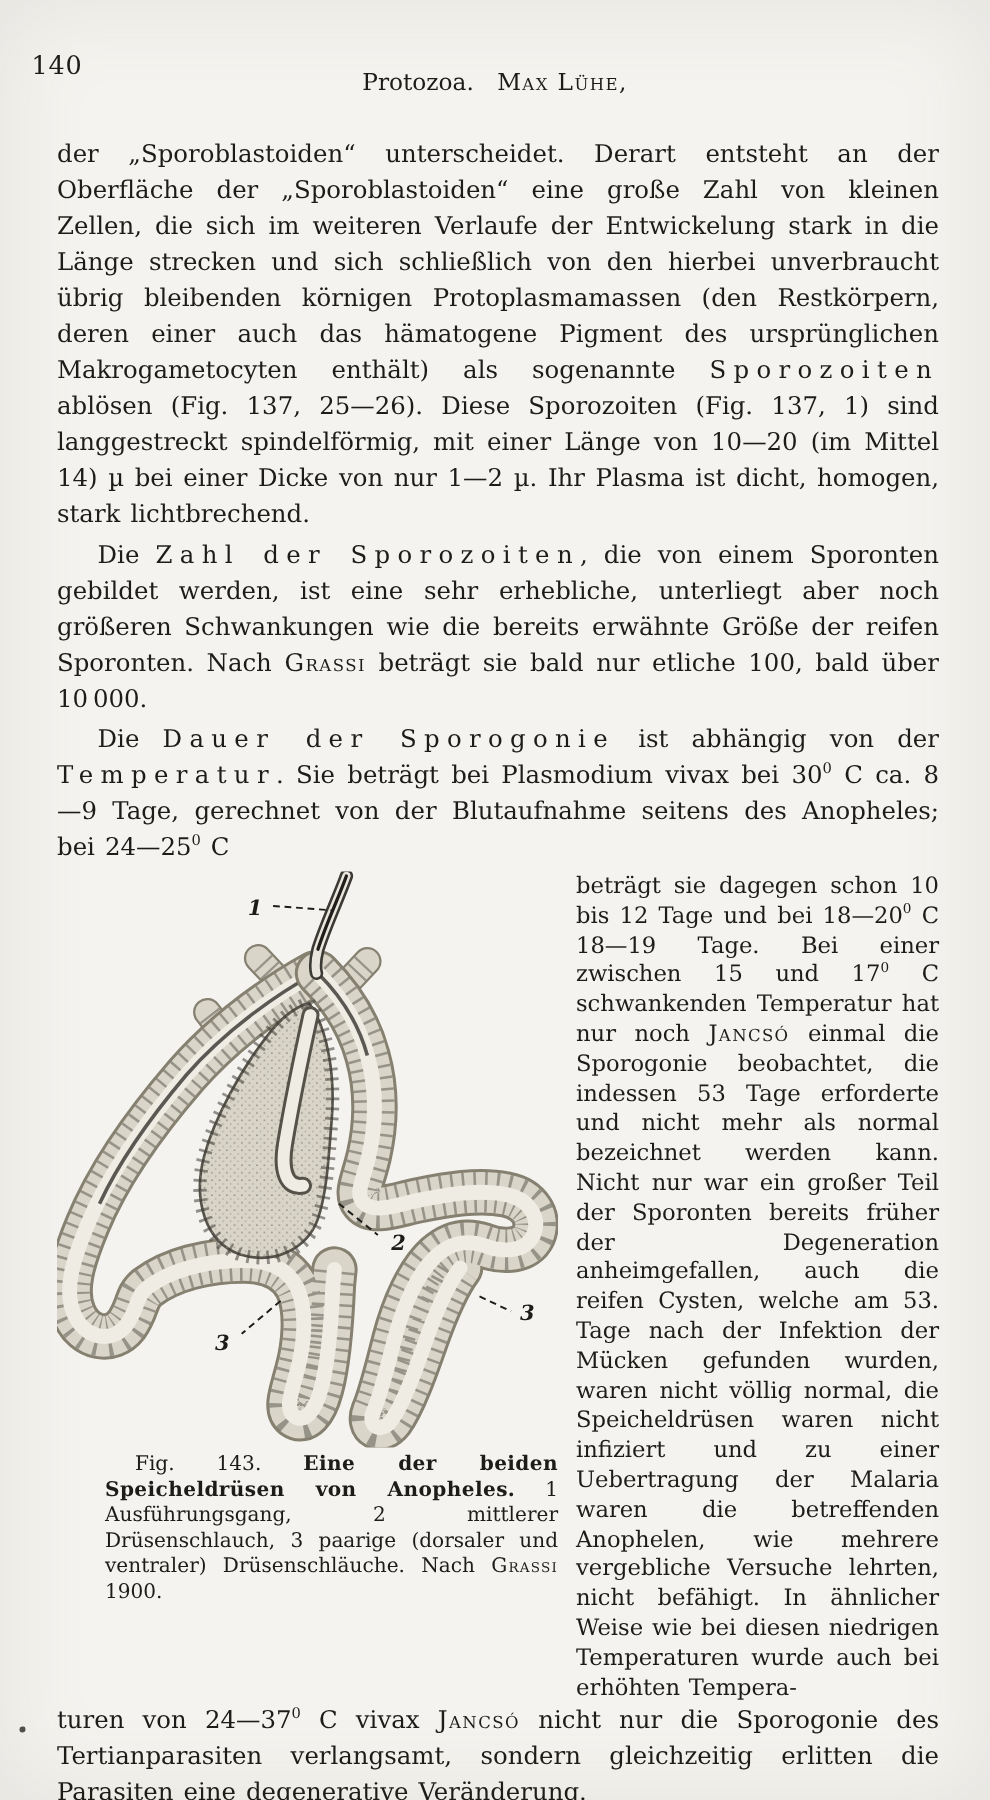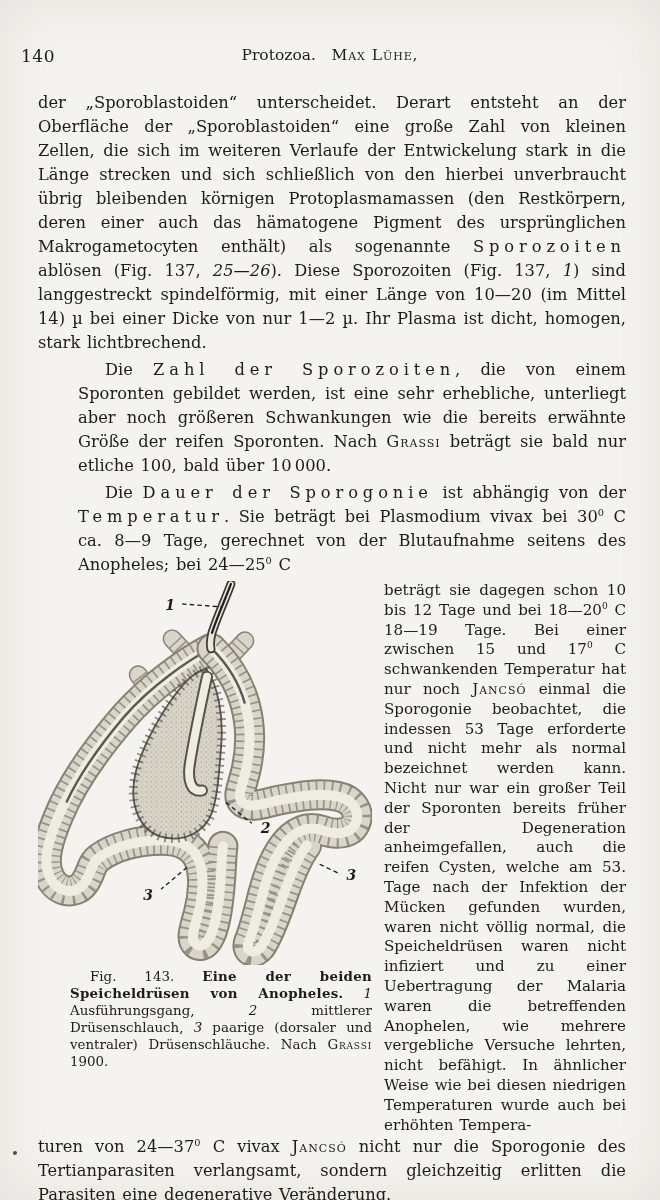--- a/index.html
+++ b/index.html
@@ -5,29 +5,29 @@
   html,body{margin:0;padding:0;background:#e8e6e1;}
   .page{
     position:relative;
     width:660px;height:1200px;
     background:#f4f3ef;
     overflow:hidden;
     font-family:"DejaVu Serif","Liberation Serif",serif;
     color:#1d1c19;
     box-shadow:inset 0 0 60px rgba(120,115,100,0.12);
   }
-  .pagenum{position:absolute;left:21px;top:46px;font-size:17px;letter-spacing:0.5px;}
+  .pagenum{position:absolute;left:21px;top:34px;font-size:17px;letter-spacing:0.5px;}
   .runhead{padding-top:46px;text-align:center;font-size:15.5px;line-height:18px;}
   .bodytext{margin:27px 34px 0 38px;}
   .para{margin:0;text-align:justify;font-size:16.3px;line-height:24px;word-spacing:1.5px;}
-  .para.ind{text-indent:27px;margin-left:40px;}
+  .para.ind{text-indent:27px;}
   .para.mt{margin-top:3px;}
   .seg-sp{letter-spacing:0.30em;}
   .seg-sc{font-variant:small-caps;letter-spacing:0.06em;}
-  .seg-i{font-style:italic;}
+  .seg-i{}
   .seg-b{font-weight:bold;letter-spacing:0.02em;}
   .seg-sup{vertical-align:super;font-size:0.6em;line-height:0;}
   .figrow{display:flex;align-items:flex-start;margin-top:4px;}
   .figcol{width:334px;flex:0 0 334px;margin-right:12px;}
   .figure-art{display:block;}
   .caption{margin-top:3px;font-size:13.4px;line-height:17px;text-align:justify;text-indent:20px;word-spacing:0.5px;margin-left:32px;}
   .rightcol{flex:1 1 auto;text-align:justify;font-size:15.1px;line-height:19.8px;word-spacing:1px;}
   .speck{position:absolute;left:13px;top:1151px;width:4px;height:4px;background:#35332e;border-radius:50% 40% 55% 45%;opacity:.85;}
   
   .t-edge{fill:none;stroke:#85806f;stroke-width:31;stroke-linecap:round;stroke-linejoin:round;}

